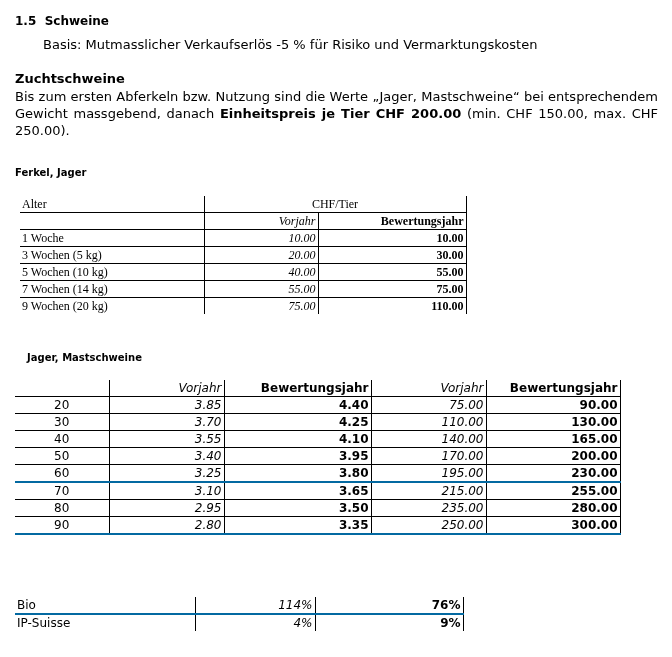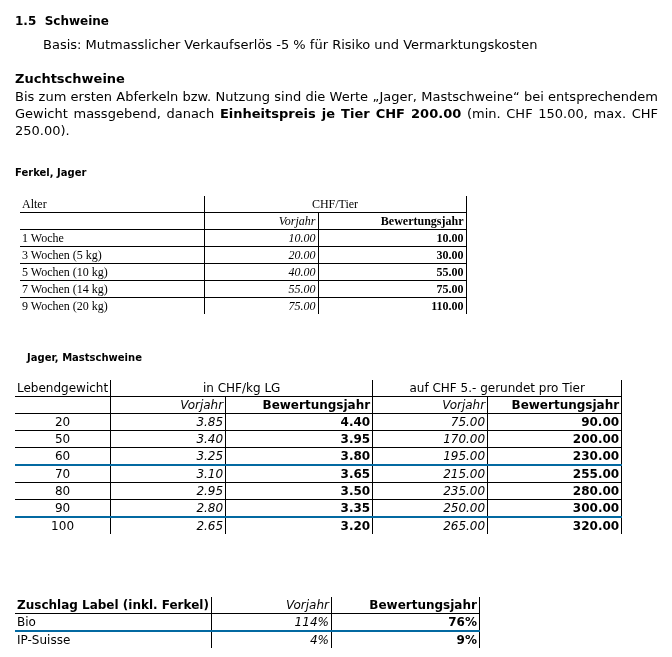--- a/index.html
+++ b/index.html
@@ -81,38 +81,47 @@
 <div class="abs sec-title" style="left:15px; top:352px;margin-left:12px;">Jager, Mastschweine</div>
 <table style="left:15px; top:380px;">
   <colgroup>
       <col style="width:94px">
       <col style="width:115px">
       <col style="width:147px">
       <col style="width:115px">
       <col style="width:134px">
     </colgroup>
   <tbody>
-      <tr>
-    <td class="bb br">Lebendgewicht</td>
-    <td class="bb br ctr" colspan="2">in CHF/kg LG</td>
-    <td class="bb br ctr" colspan="2">auf CHF 5.- gerundet pro Tier</td>
-  </tr>
   <tr>
     <td class="bb br"></td>
     <td class="bb br it">Vorjahr</td>
     <td class="bb br bd">Bewertungsjahr</td>
     <td class="bb br it">Vorjahr</td>
     <td class="bb br bd">Bewertungsjahr</td>
   </tr>
   <tr>
     <td class="bb br ctr">20</td>
     <td class="bb br it">3.85</td>
     <td class="bb br bd">4.40</td>
     <td class="bb br it">75.00</td>
     <td class="bb br bd">90.00</td>
+  </tr>
+  <tr>
+    <td class="bb br ctr">30</td>
+    <td class="bb br it">3.70</td>
+    <td class="bb br bd">4.25</td>
+    <td class="bb br it">110.00</td>
+    <td class="bb br bd">130.00</td>
+  </tr>
+  <tr>
+    <td class="bb br ctr">40</td>
+    <td class="bb br it">3.55</td>
+    <td class="bb br bd">4.10</td>
+    <td class="bb br it">140.00</td>
+    <td class="bb br bd">165.00</td>
   </tr>
   <tr>
     <td class="bb br ctr">50</td>
     <td class="bb br it">3.40</td>
     <td class="bb br bd">3.95</td>
     <td class="bb br it">170.00</td>
     <td class="bb br bd">200.00</td>
   </tr>
   <tr>
     <td class="bbt br ctr">60</td>
@@ -135,42 +144,30 @@
     <td class="bb br it">235.00</td>
     <td class="bb br bd">280.00</td>
   </tr>
   <tr>
     <td class="bbt br ctr">90</td>
     <td class="bbt br it">2.80</td>
     <td class="bbt br bd">3.35</td>
     <td class="bbt br it">250.00</td>
     <td class="bbt br bd">300.00</td>
   </tr>
-  <tr>
-    <td class="br ctr">100</td>
-    <td class="br it">2.65</td>
-    <td class="br bd">3.20</td>
-    <td class="br it">265.00</td>
-    <td class="br bd">320.00</td>
-  </tr>
 </tbody>
   </table>
 
 <table style="left:15px; top:597px;">
   <colgroup>
       <col style="width:180px">
       <col style="width:120px">
       <col style="width:148px">
     </colgroup>
   <tbody>
-      <tr>
-    <td class="bb br" style="font-weight:bold;">Zuschlag Label (inkl. Ferkel)</td>
-    <td class="bb br it">Vorjahr</td>
-    <td class="bb br bd">Bewertungsjahr</td>
-  </tr>
   <tr>
     <td class="bbt br">Bio</td>
     <td class="bbt br it">114%</td>
     <td class="bbt br bd">76%</td>
   </tr>
   <tr>
     <td class="br">IP-Suisse</td>
     <td class="br it">4%</td>
     <td class="br bd">9%</td>
   </tr>

